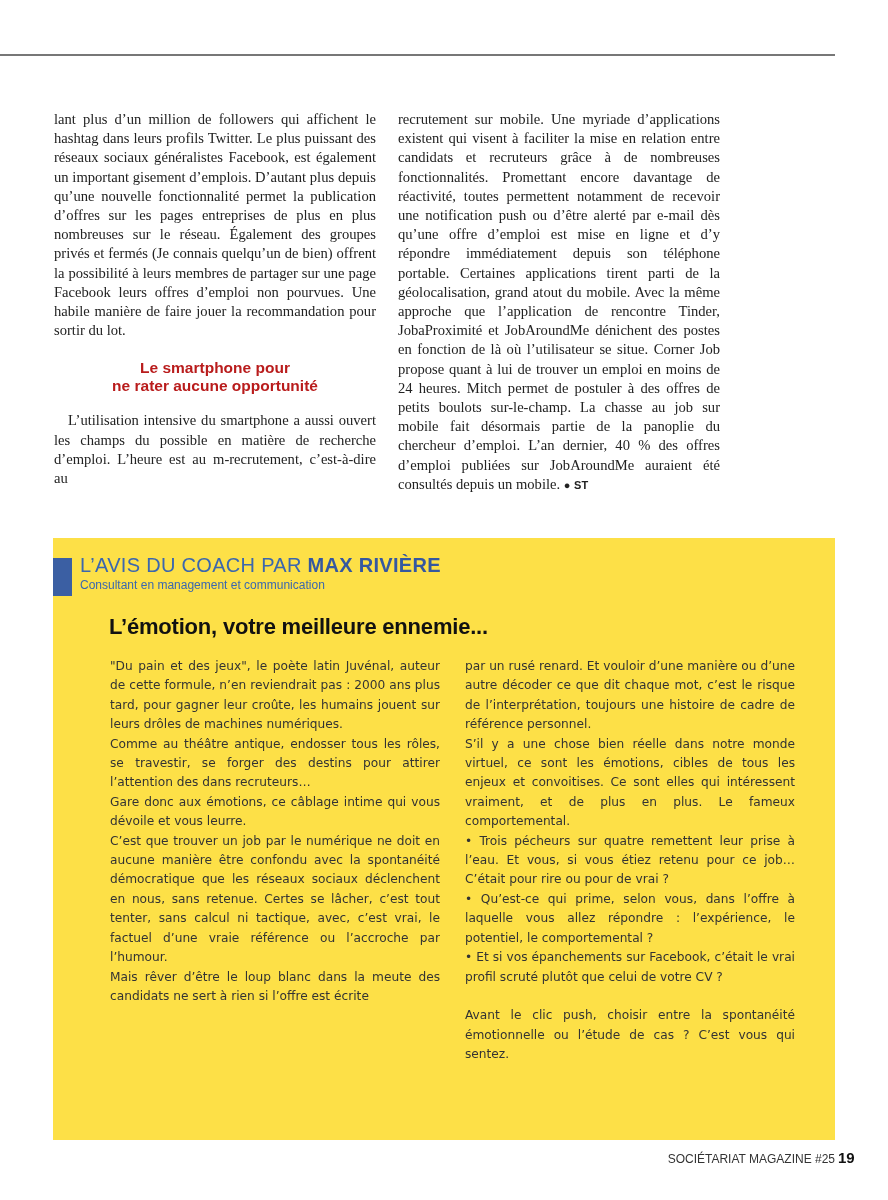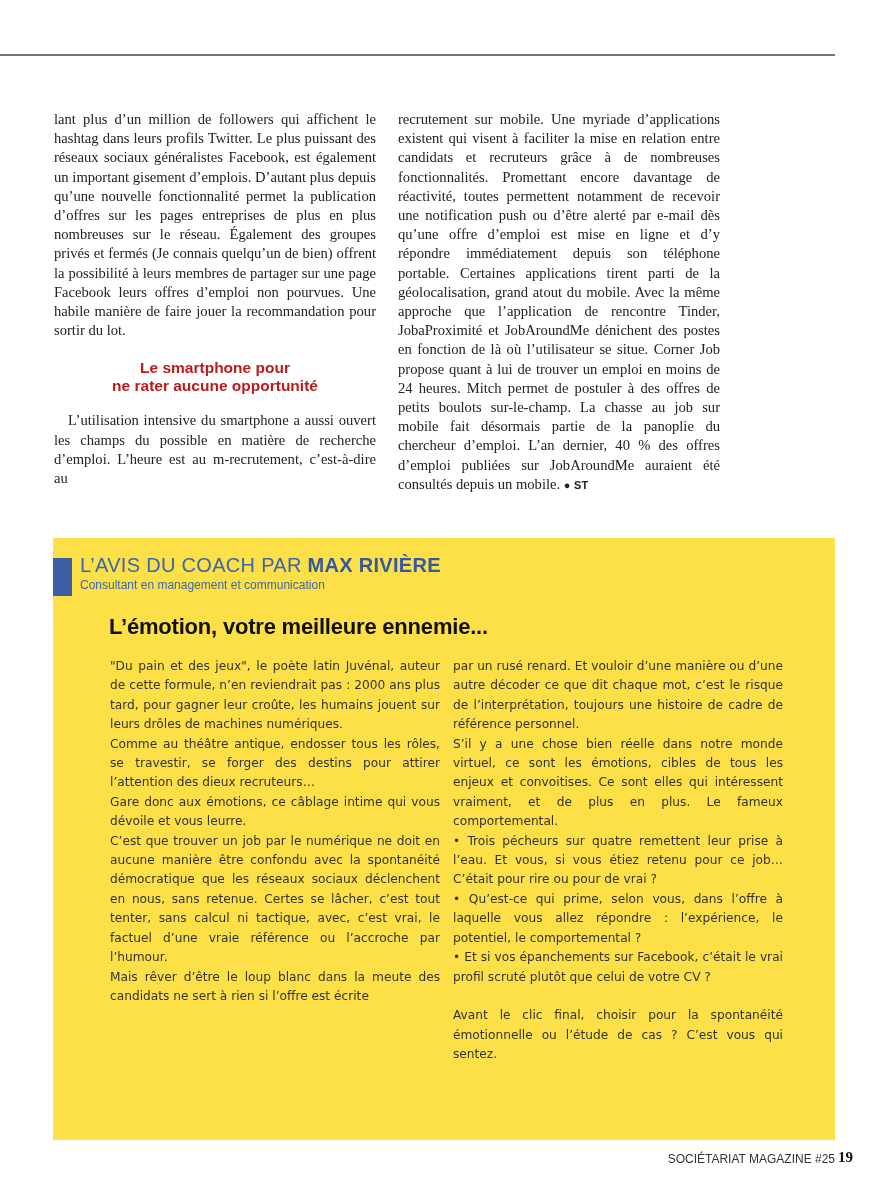--- a/index.html
+++ b/index.html
@@ -53,35 +53,35 @@
       font-family: "Liberation Sans", sans-serif; font-weight: bold; font-size: 22px;
       line-height: 38px; color: #111; letter-spacing: -0.2px;
     }
     .coach-col {
       position: absolute; top: 119px; width: 330px;
       font-family: "DejaVu Sans", sans-serif; font-size: 12.2px; line-height: 19.4px;
       color: #333; text-align: justify;
     }
     .coach-col p { margin: 0; }
     .coach-col-left { left: 57px; }
-    .coach-col-right { left: 400px; }
+    .coach-col-right { left: 412px; }
     .coach-col h4 {
       margin: 18px 0 0 0; font-family: "DejaVu Sans", sans-serif; font-weight: bold;
       font-size: 12.2px; line-height: 19.4px; color: #111;
     }
     .spacer { height: 19.4px; }
 
     .footer {
       position: absolute; top: 1152px; left: 600px; width: 235px;
       text-align: right;
       font-family: "Liberation Sans", sans-serif; font-size: 12px; color: #333;
     }
     .page-num {
       position: absolute; top: 1149px; left: 838px;
-      font-family: Liberation Serif, serif; font-weight: bold; font-size: 15px;
+      font-family: Liberation Sans, sans-serif; font-weight: bold; font-size: 15px;
       color: #111;
     }
   </style>
 </head>
 <body>
 
 <div class="top-rule"></div>
 
 <div class="serif-col col-left" lang="fr">
   <p>lant plus d’un million de followers qui affichent le hashtag dans leurs profils Twitter. Le plus puissant des réseaux sociaux généralistes Facebook, est également un important gisement d’emplois. D’autant plus depuis qu’une nouvelle fonctionnalité permet la publication d’offres sur les pages entreprises de plus en plus nombreuses sur le réseau. Également des groupes privés et fermés (Je connais quelqu’un de bien) offrent la possibilité à leurs membres de partager sur une page Facebook leurs offres d’emploi non pourvues. Une habile manière de faire jouer la recommandation pour sortir du lot.</p>
@@ -103,31 +103,31 @@
 <div class="coach-box">
   <div class="coach-bar"></div>
   <div class="coach-kicker">
     <span>L’AVIS DU COACH PAR </span><span class="name">MAX RIVIÈRE</span>
   </div>
   <div class="coach-role">Consultant en management et communication</div>
   <div class="coach-title">L’émotion, votre meilleure ennemie...</div>
 
   <div class="coach-col coach-col-left" lang="fr">
     <p>"Du pain et des jeux", le poète latin Juvénal, auteur de cette formule, n’en reviendrait pas : 2000 ans plus tard, pour gagner leur croûte, les humains jouent sur leurs drôles de machines numériques.</p>
-    <p>Comme au théâtre antique, endosser tous les rôles, se travestir, se forger des destins pour attirer l’attention des dieux recruteurs…</p>
+    <p>Comme au théâtre antique, endosser tous les rôles, se travestir, se forger des destins pour attirer l’attention des dans recruteurs…</p>
     <p>Gare donc aux émotions, ce câblage intime qui vous dévoile et vous leurre.</p>
     <p>C’est que trouver un job par le numérique ne doit en aucune manière être confondu avec la spontanéité démocratique que les réseaux sociaux déclenchent en nous, sans retenue. Certes se lâcher, c’est tout tenter, sans calcul ni tactique, avec, c’est vrai, le factuel d’une vraie référence ou l’accroche par l’humour.</p>
     <p>Mais rêver d’être le loup blanc dans la meute des candidats ne sert à rien si l’offre est écrite</p>
   </div>
 
   <div class="coach-col coach-col-right" lang="fr">
     <p>par un rusé renard. Et vouloir d’une manière ou d’une autre décoder ce que dit chaque mot, c’est le risque de l’interprétation, toujours une histoire de cadre de référence personnel.</p>
     <p>S’il y a une chose bien réelle dans notre monde virtuel, ce sont les émotions, cibles de tous les enjeux et convoitises. Ce sont elles qui intéressent vraiment, et de plus en plus. Le fameux comportemental.</p>
     <p>• Trois pécheurs sur quatre remettent leur prise à l’eau. Et vous, si vous étiez retenu pour ce job… C’était pour rire ou pour de vrai ?</p>
     <p>• Qu’est-ce qui prime, selon vous, dans l’offre à laquelle vous allez répondre : l’expérience, le potentiel, le comportemental ?</p>
     <p>• Et si vos épanchements sur Facebook, c’était le vrai profil scruté plutôt que celui de votre CV ?</p>
     <div class="spacer"></div>
-    <p>Avant le clic final, choisir pour la spontanéité émotionnelle ou l’étude de cas ? C’est vous qui sentez.</p>
+    <p>Avant le clic push, choisir entre la spontanéité émotionnelle ou l’étude de cas ? C’est vous qui sentez.</p>
   </div>
 </div>
 
 <div class="footer">SOCIÉTARIAT MAGAZINE #25</div>
 <div class="page-num">19</div>
 
 </body></html>

